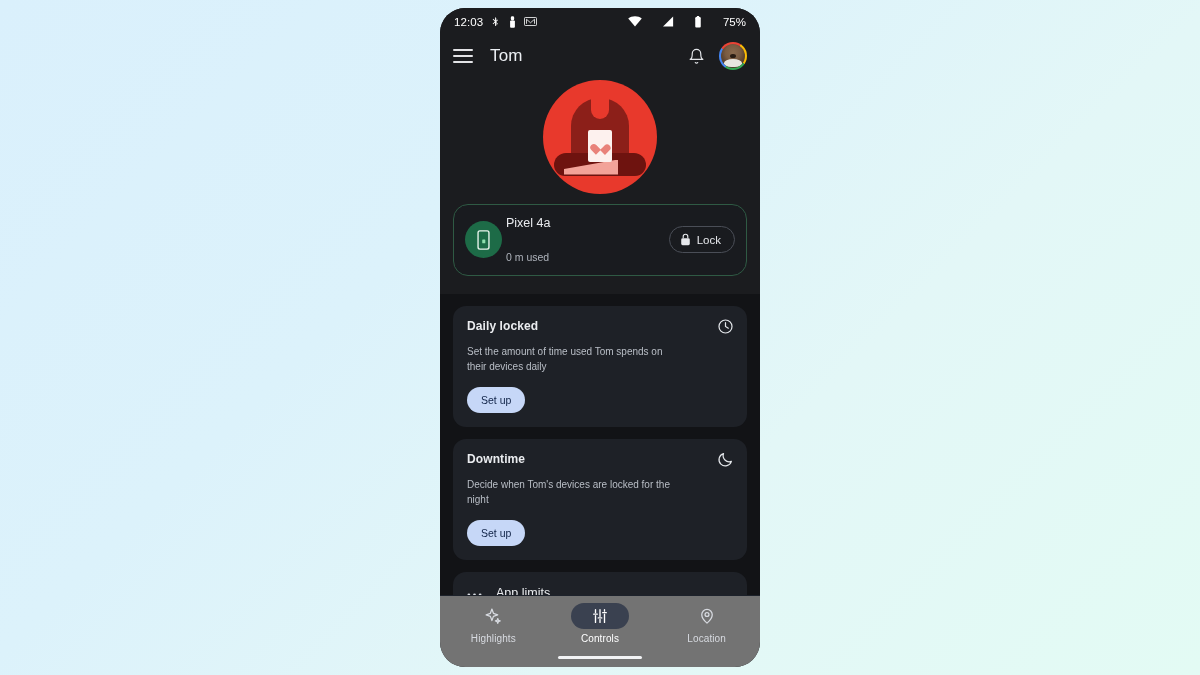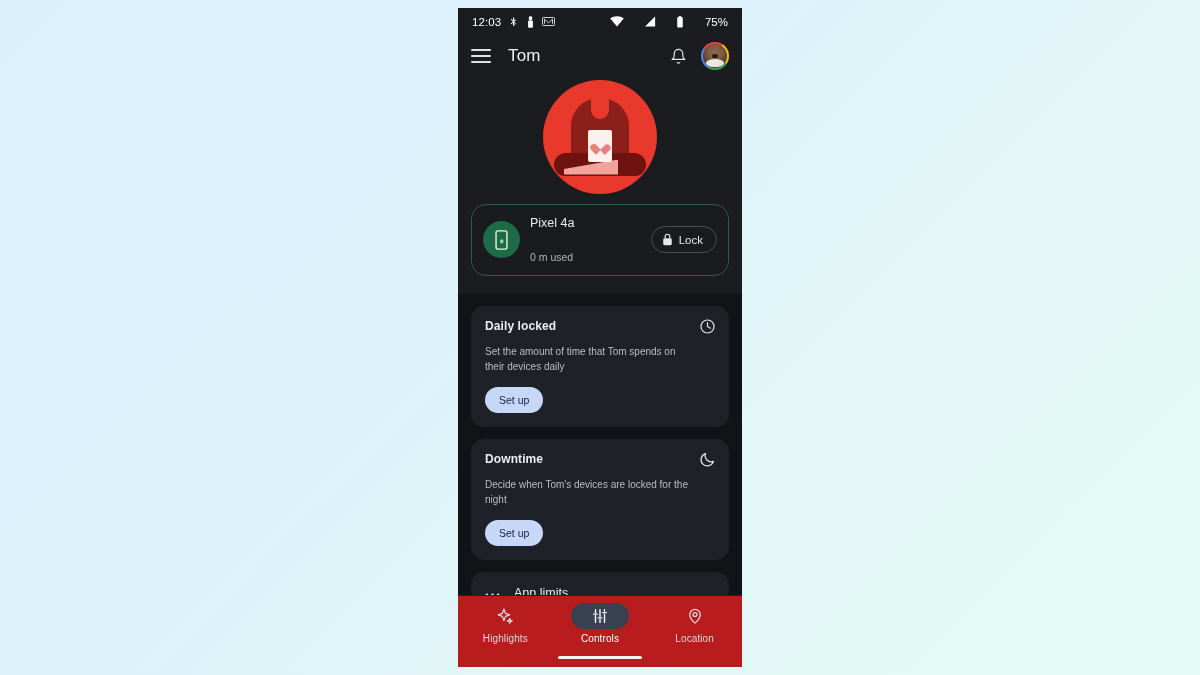--- a/index.html
+++ b/index.html
@@ -9,24 +9,24 @@
     font-family: "Liberation Sans", sans-serif;
   }
   body {
     background: linear-gradient(135deg, #daf0fc 0%, #dcf2fb 35%, #e3f7f7 65%, #e3fbf4 100%);
     display: flex; align-items: center; justify-content: center;
   }
 
   
   #phone {
     position: relative;
-    width: 284px; height: 659px;
+    width: 320px; height: 659px;
     background: #121316;
     overflow: hidden;
-    display: flex; flex-direction: column;
+    display: flex; flex-direction: column; border-radius: 25px;
   }
 
   
   #statusbar {
     height: 27px;
     flex: 0 0 27px;
     background: #1b1c1f;
     display: flex; align-items: center;
     padding: 0 14px;
     color: #ffffff;
@@ -124,21 +124,21 @@
 
   
   #content { flex: 1 1 auto; overflow: hidden; background: #121316; }
 
   
   #device-section { background: #1b1c1f; padding: 8px 13px 18px; }
   #device-card {
     border: 1px solid #2f5a44; border-radius: 15px;
     background: #191b1f;
     display: flex; align-items: center;
-    padding: 10px 11px; gap: 10px;
+    padding: 10px 11px; gap: 4px;
   }
   #device-icon {
     width: 37px; height: 37px; border-radius: 50%;
     background: #1d6b47; flex: 0 0 37px;
     display: flex; align-items: center; justify-content: center;
   }
   .dev-text { flex: 1 1 auto; min-width: 0; }
   #device-name { font-size: 12.5px; color: #e9ebef; line-height: 1.35; }
   #device-sub { font-size: 10.5px; color: #aeb3bb; line-height: 1.4; margin-top: 18px; }
   #lock-btn {
@@ -175,21 +175,21 @@
     display: flex; align-items: center; gap: 14px; cursor: pointer;
   }
   #app-grid-ic { flex: 0 0 auto; }
   #app-row-text { flex: 1 1 auto; }
   #app-row-title { font-size: 12.5px; color: #eaecef; line-height: 1.35; }
   #app-row-sub { font-size: 10.5px; color: #b7bcc4; line-height: 1.4; margin-top: 1px; }
 
   
   #bottomnav {
     flex: 0 0 72px;
-    background: #b91c1c;
+    background: #737373;
     display: flex; align-items: flex-start; justify-content: space-around;
     padding-top: 7px;
     border-top: 1px solid #1d222b;
   }
   .nav-item { width: 84px; display: flex; flex-direction: column; align-items: center; cursor: pointer; }
   .nav-pill {
     height: 26px; width: 58px; border-radius: 14px;
     display: flex; align-items: center; justify-content: center;
     background: transparent;
   }
@@ -290,21 +290,21 @@
     </div>
 
     <div id="cards-wrap">
 
       <div class="card">
         <div class="card-title">Daily locked</div>
         <svg class="card-ic" width="17" height="17" viewBox="0 0 24 24" fill="none" stroke="#e4e7eb" stroke-width="1.7" stroke-linecap="round">
           <circle cx="12" cy="12" r="9.2"></circle>
           <path d="M12 6.6V12l4 2.4"></path>
         </svg>
-        <div class="card-desc">Set the amount of time that Tom spends on their devices daily</div>
+        <div class="card-desc">Set the amount of time used Tom spends on their devices daily</div>
         <button class="setup-btn">Set up</button>
       </div>
 
       <div class="card">
         <div class="card-title">Downtime</div>
         <svg class="card-ic" width="17" height="17" viewBox="0 0 24 24" fill="none" stroke="#e4e7eb" stroke-width="1.7" stroke-linejoin="round">
           <path d="M20.3 14.6A8.6 8.6 0 0 1 9.2 3.6a8.9 8.9 0 1 0 11.1 11z"></path>
         </svg>
         <div class="card-desc">Decide when Tom's devices are locked for the night</div>
         <button class="setup-btn">Set up</button>

